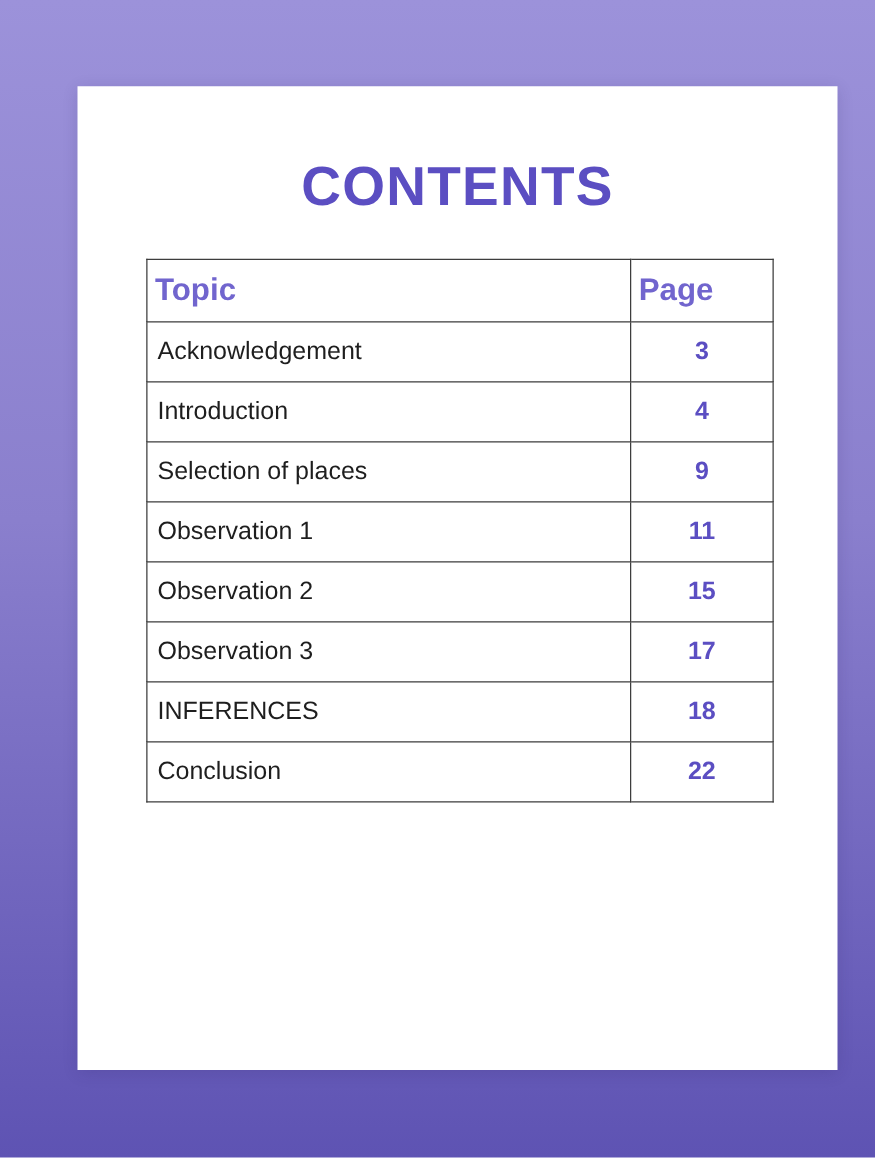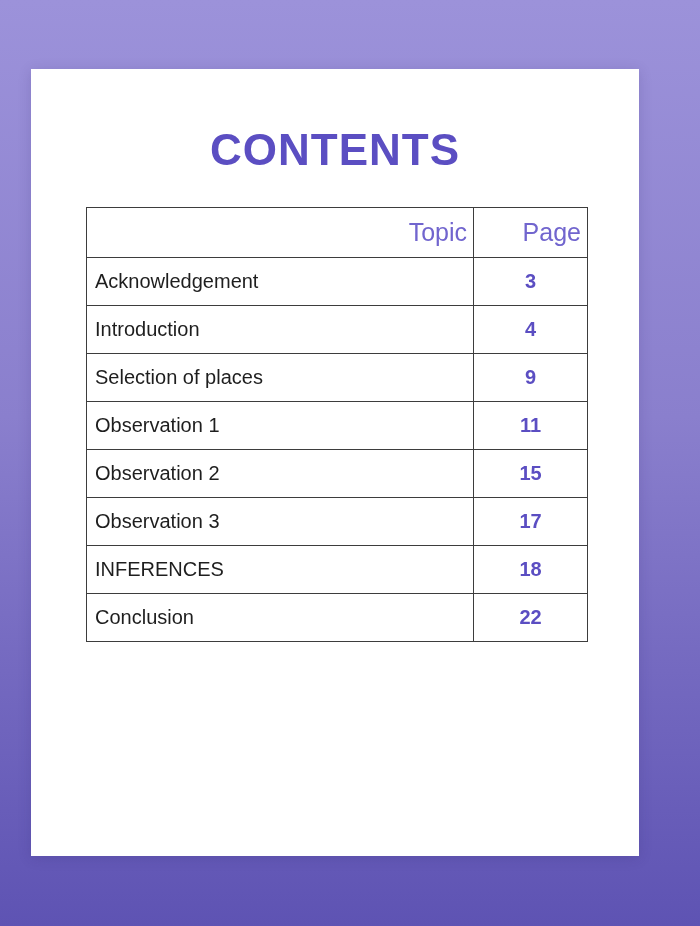--- a/index.html
+++ b/index.html
@@ -9,21 +9,21 @@
   body {
     width: 700px;
     height: 926px;
     position: relative;
     background: linear-gradient(180deg, #9c92da 0%, #8a7fcd 45%, #5e53b3 100%);
     font-family: "Liberation Sans", sans-serif;
     overflow: hidden;
   }
   .doc-card {
     position: absolute;
-    left: 31px;
+    left: 62px;
     top: 69px;
     width: 608px;
     height: 787px;
     background: #ffffff;
     box-shadow: 0 2px 12px rgba(45, 35, 100, 0.18);
   }
   .doc-title {
     margin: 56px 0 0 0;
     text-align: center;
     font-size: 44px;
@@ -37,23 +37,23 @@
     margin: 32px 0 0 55px;
     width: 501px;
   }
   .toc-table th,
   .toc-table td {
     border: 1.5px solid #3d3d3d;
     box-sizing: border-box;
   }
   .toc-table th {
     font-size: 25px;
-    font-weight: 400;
+    font-weight: 700;
     color: #7165ce;
-    text-align: right;
+    text-align: left;
     padding: 10px 6px;
   }
   .toc-table td.topic-cell {
     font-size: 20px;
     color: #1e1e1e;
     text-align: left;
     vertical-align: top;
     padding: 5px 8px 5px 8px;
     line-height: 37px;
   }

